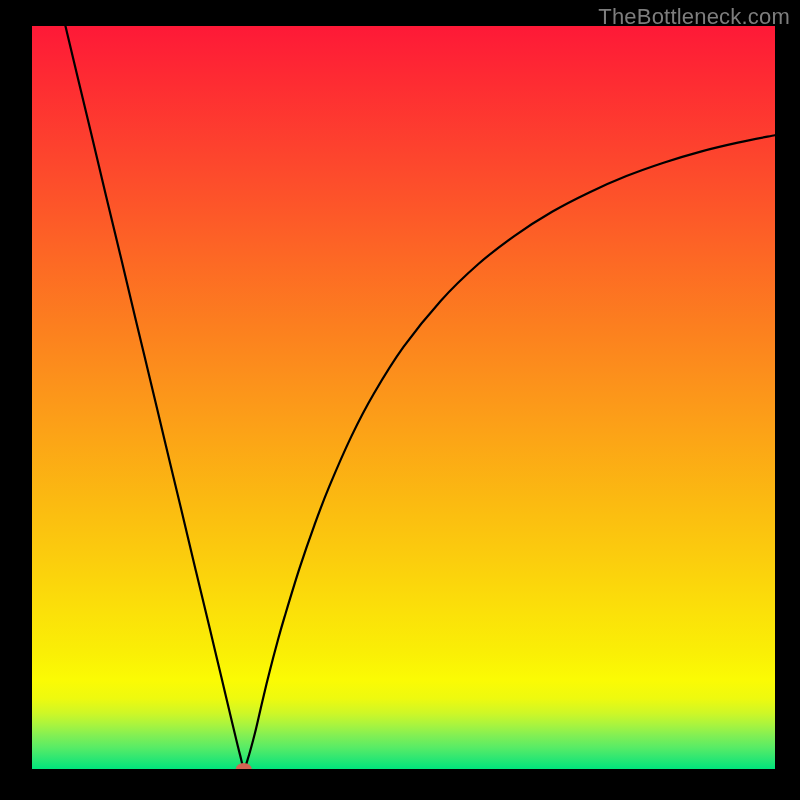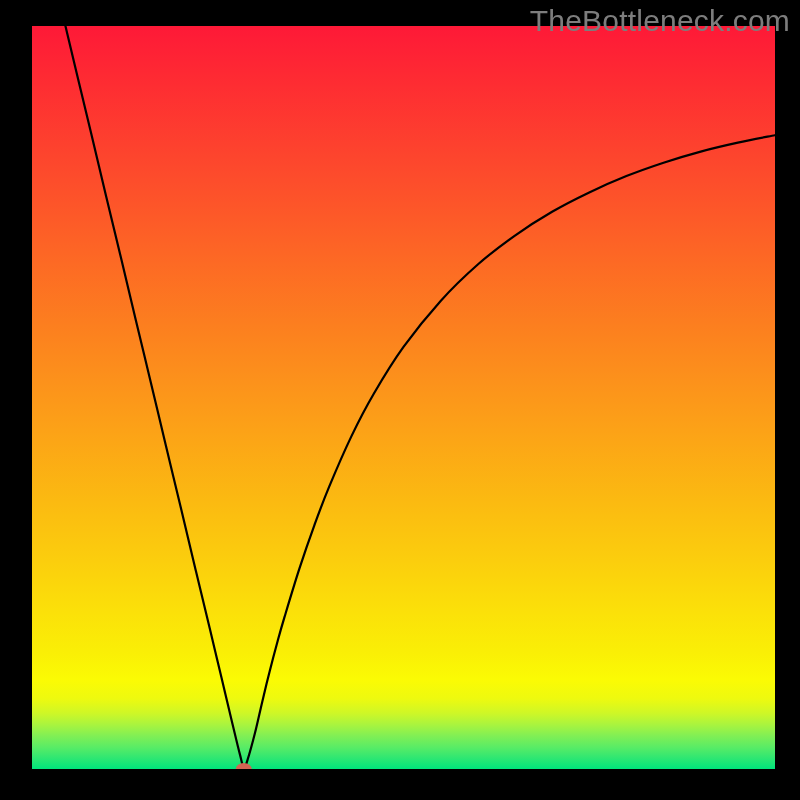--- a/index.html
+++ b/index.html
@@ -24,21 +24,21 @@
     left: 32px;
     top: 26px;
     width: 743px;
     height: 743px;
   }
   .watermark {
     position: absolute;
     top: 4px;
     right: 10px;
     color: #7d7d7d;
-    font-size: 30px;
+    font-size: 22px;
     font-weight: 500;
     letter-spacing: 0.2px;
     font-family: Arial, Helvetica, sans-serif;
   }
   svg { display: block; }
 </style>
 </head>
 <body>
 
 <div class="frame">

